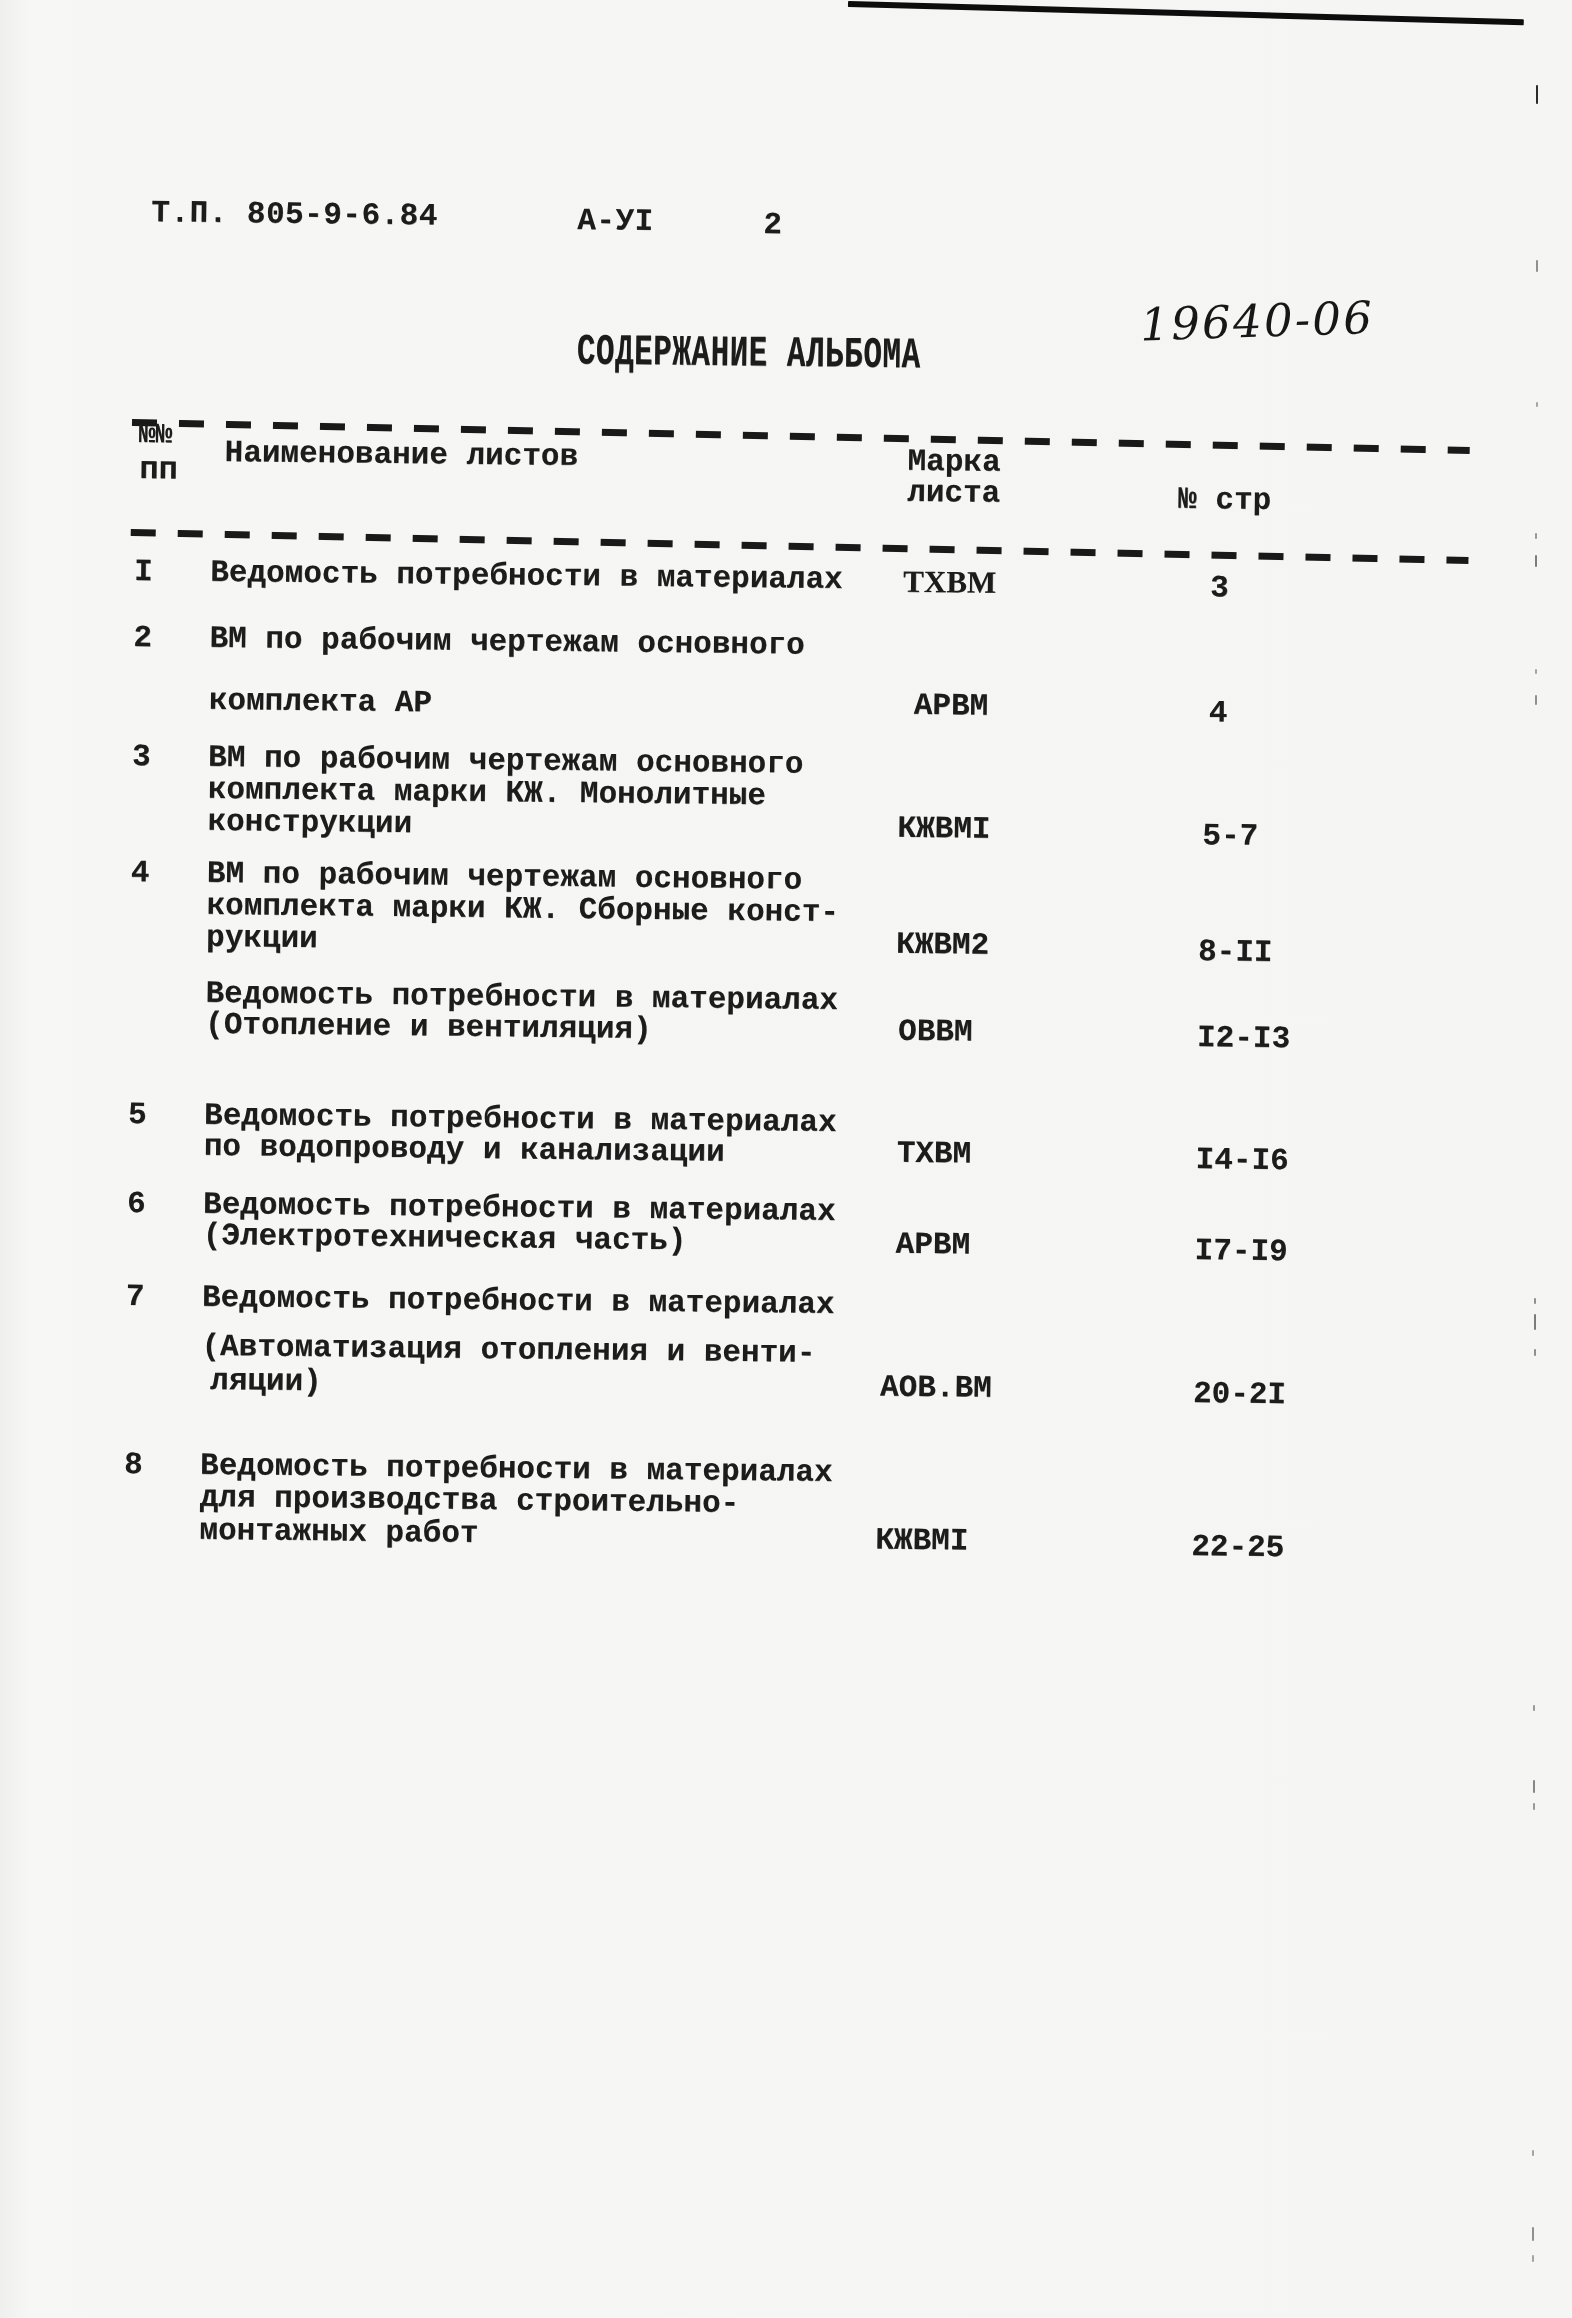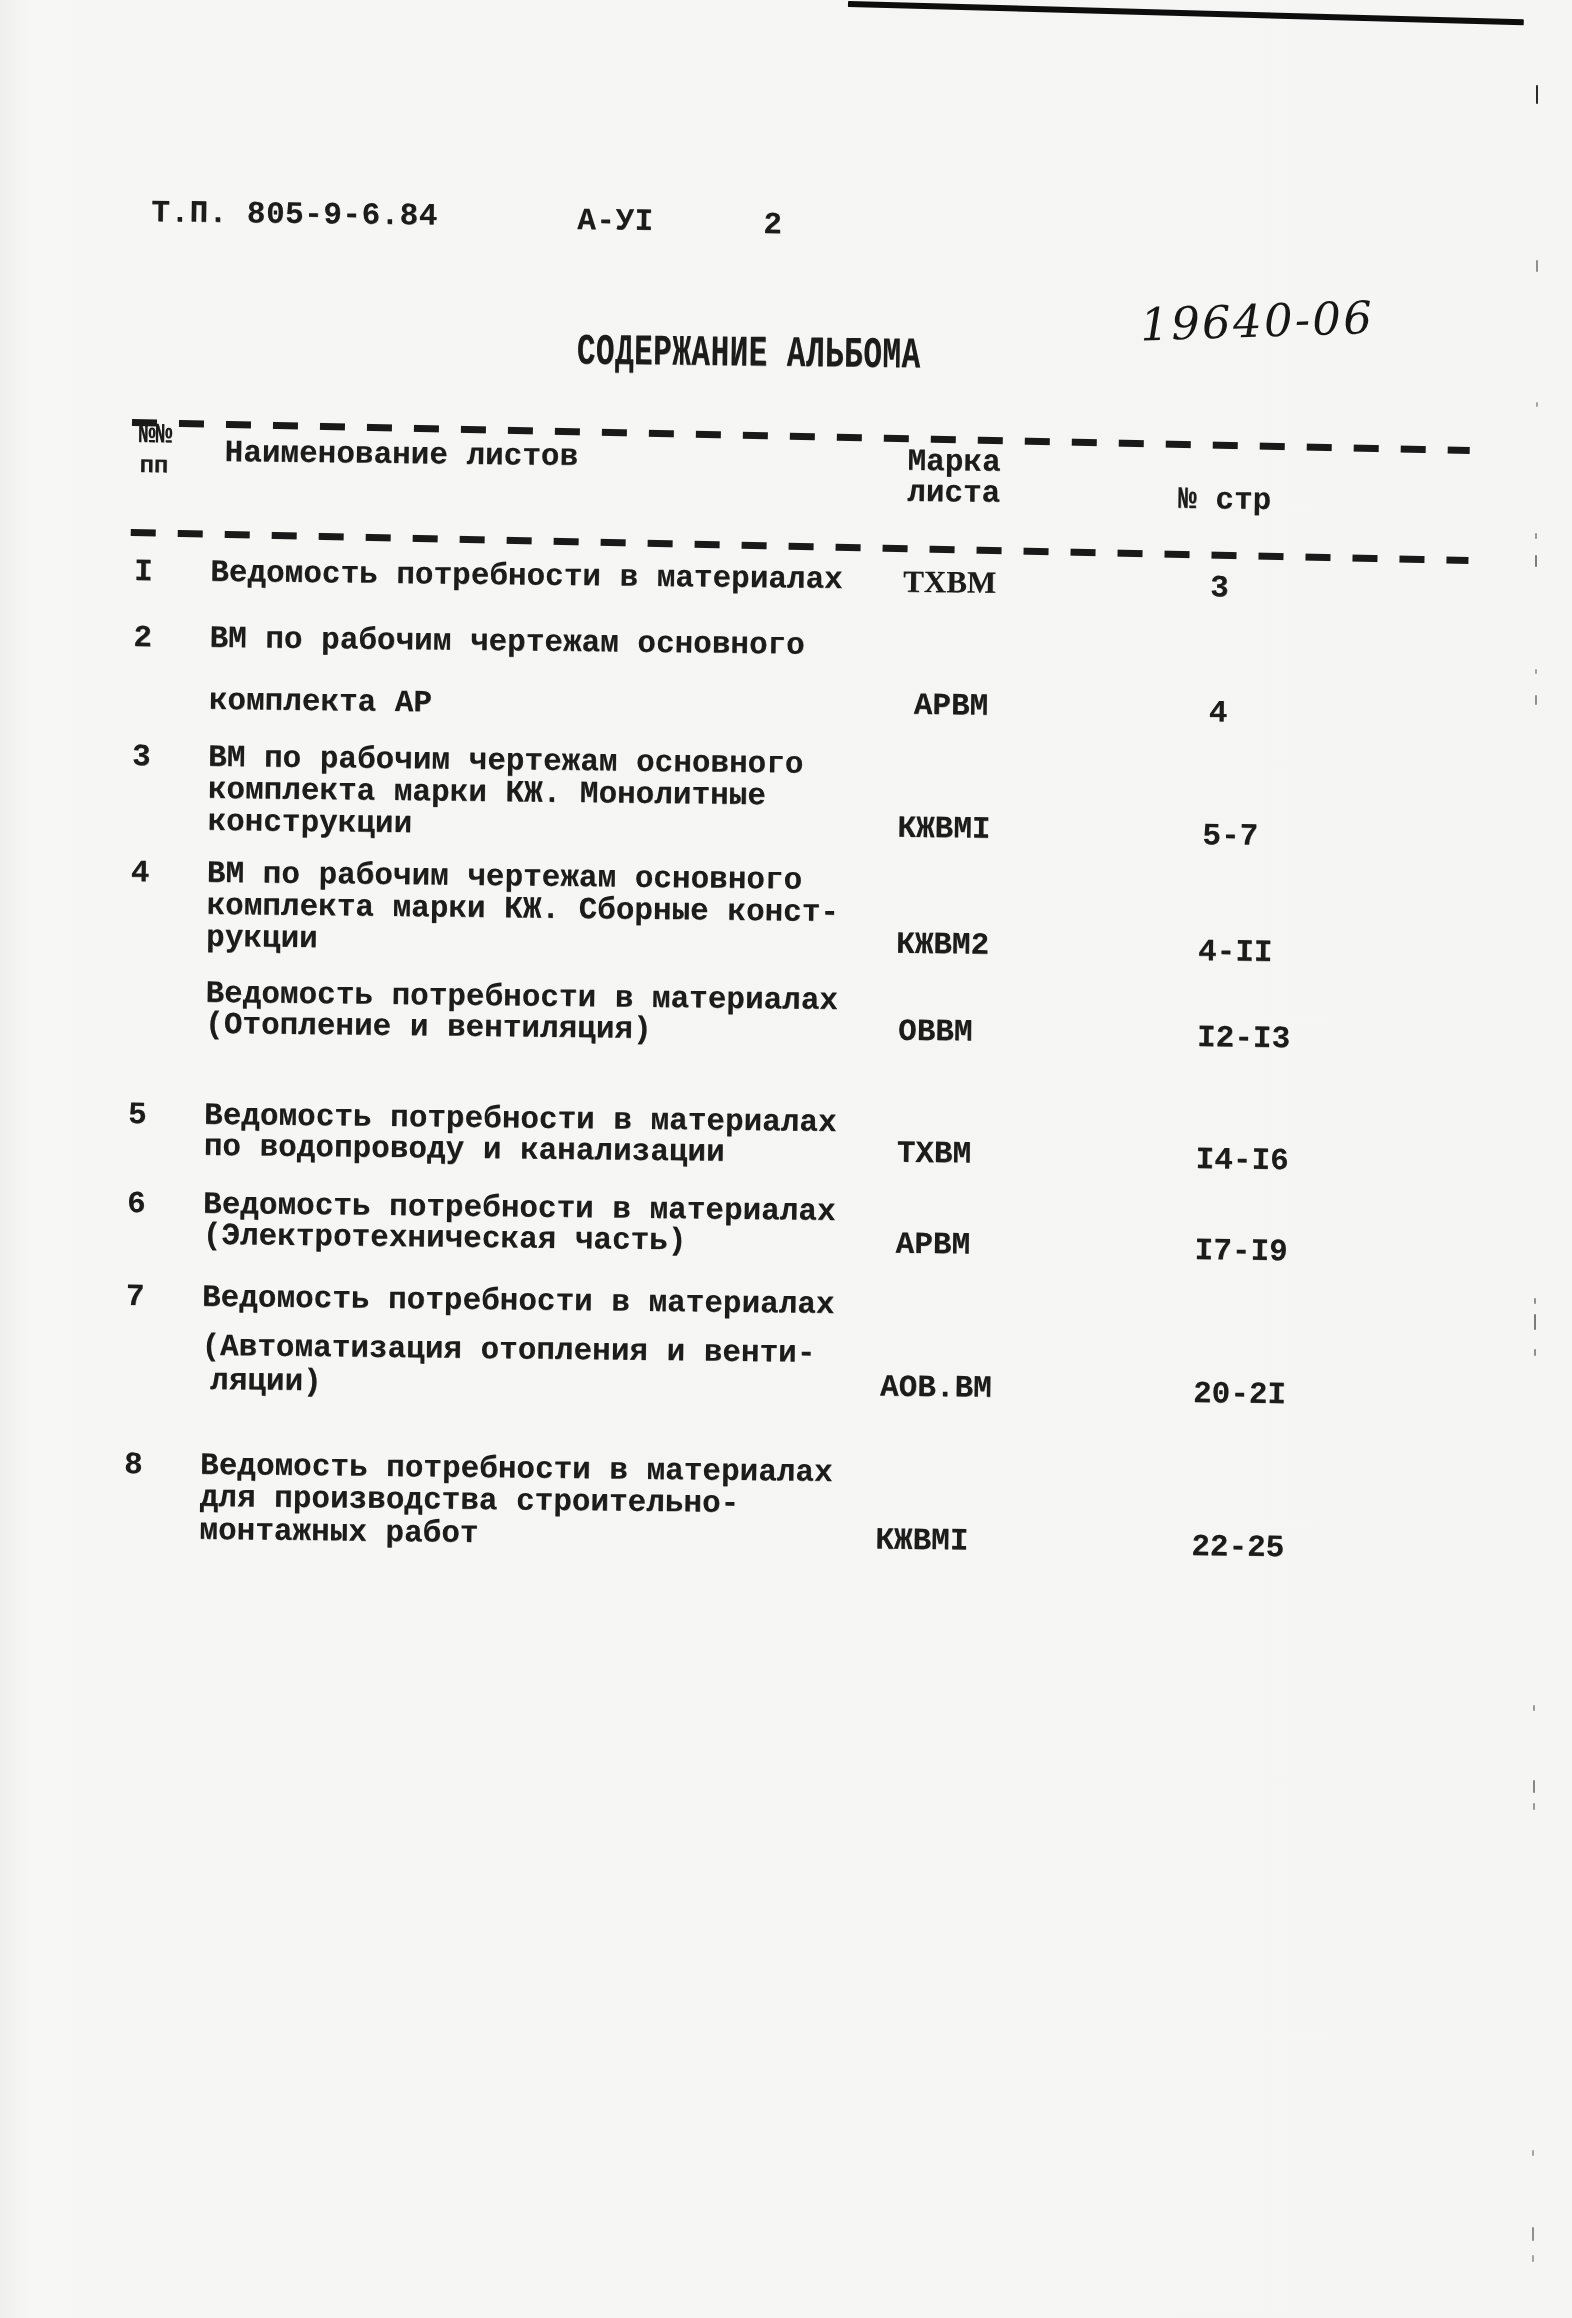--- a/index.html
+++ b/index.html
@@ -74,21 +74,21 @@
     <div class="tw" style="left:148px;top:197px;letter-spacing:0.5px;">Т.П. 805-9-6.84</div>
     <div class="tw" style="left:574px;top:200px;letter-spacing:0.5px;">А-УІ</div>
     <div class="tw" style="left:760px;top:202px;">2</div>
 
     <div class="hand" style="left:1138px;top:282px;">19640-06</div>
 
     <div class="tw title" style="left:575px;top:331px;">СОДЕРЖАНИЕ АЛЬБОМА</div>
 
     <div class="dash-line" style="top:419px;"></div>
     <div class="tw" style="left:138px;top:421px;font-size:28px;">№№</div>
-    <div class="tw" style="left:139px;top:454px;font-size:24px;">пп</div>
+    <div class="tw" style="left:139px;top:454px;font-size:32px;">пп</div>
     <div class="tw" style="left:224px;top:436px;">Наименование листов</div>
     <div class="tw" style="left:907px;top:437px;">Марка</div>
     <div class="tw" style="left:907px;top:468px;">листа</div>
     <div class="tw" style="left:1178px;top:472px;">№ стр</div>
     <div class="dash-line" style="top:529px;"></div>
 
     <div class="row" style="top:556px;">
       <div class="tw num">I</div>
       <div class="tw nline" style="top:0;">Ведомость потребности в материалах</div>
       <div class="tw mark" style="top:0.9px;font-family:Liberation Serif, serif;">ТХВМ</div>
@@ -111,21 +111,21 @@
       <div class="tw mark" style="top:63px;left:767px;">КЖВМI</div>
       <div class="tw pages" style="top:67px;left:1072px;">5-7</div>
     </div>
 
     <div class="row" style="top:857px;">
       <div class="tw num">4</div>
       <div class="tw nline" style="top:0;">ВМ по рабочим чертежам основного</div>
       <div class="tw nline" style="top:32px;">комплекта марки КЖ. Сборные конст-</div>
       <div class="tw nline" style="top:64px;">рукции</div>
       <div class="tw mark" style="top:63px;left:767px;">КЖВМ2</div>
-      <div class="tw pages" style="top:67px;">4-II</div>
+      <div class="tw pages" style="top:67px;">8-II</div>
     </div>
 
     <div class="row" style="top:977px;">
       <div class="tw num"></div>
       <div class="tw nline" style="top:0;">Ведомость потребности в материалах</div>
       <div class="tw nline" style="top:31px;">(Отопление и вентиляция)</div>
       <div class="tw mark" style="top:30px;">ОВВМ</div>
       <div class="tw pages" style="top:33px;">I2-I3</div>
     </div>
 

